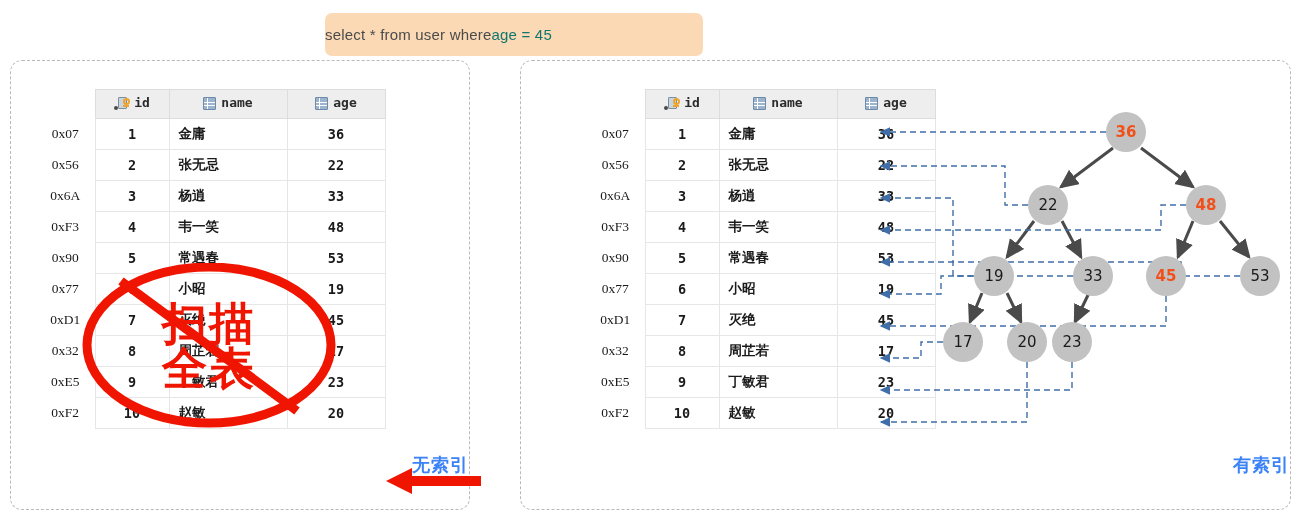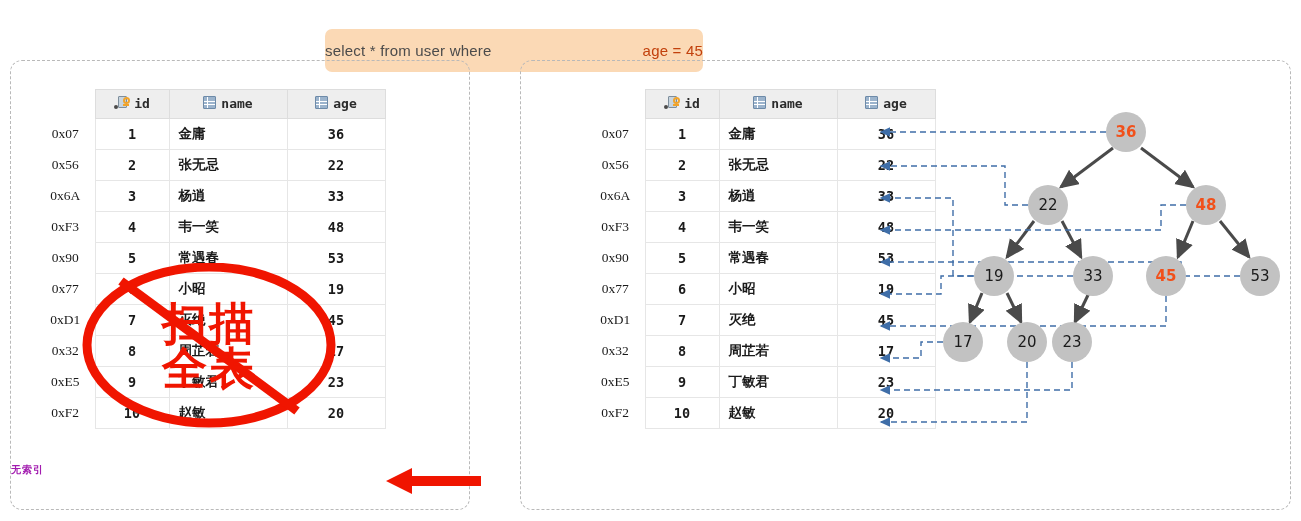--- a/index.html
+++ b/index.html
@@ -18,47 +18,46 @@
 
   
   .sql-banner {
     position: absolute;
     left: 325px; top: 13px;
     width: 378px; height: 43px;
     background: #fbd9b5;
     border-radius: 7px;
     display: flex;
     align-items: center;
-    justify-content: space-between;
+    justify-content: flex-start;
     font-size: 15px;
     color: #4b4b4b;
     letter-spacing: .2px;
     white-space: nowrap;
-    margin-top: 16px;
-  }
-  .sql-banner .kw-red { color: #c2410c; }
+  }
+  .sql-banner .kw-red { color: #0f766e; }
 
   
   .panel {
     position: absolute;
     border: 1px dashed #b9b9b9;
     border-radius: 12px;
     background: transparent;
   }
   #panel-left  { left: 10px;  top: 60px; width: 460px; height: 450px; }
   #panel-right { left: 520px; top: 60px; width: 771px; height: 450px; }
 
   .panel-caption {
     position: absolute;
     width: 100%;
-    text-align: left;
+    text-align: right;
     bottom: 32px;
-    font-size: 10px;
+    font-size: 18px;
     font-weight: 700;
-    color: #a21caf;
+    color: #3b82f6;
     letter-spacing: 1px;
   }
 
   
   .tbl-wrap { position: absolute; }
   #tbl-left  { left: 26px;  top: 28px; }
   #tbl-right { left: 66px;  top: 28px; }
 
   table.dbtable {
     border-collapse: collapse;
@@ -99,21 +98,21 @@
   .c-id   { width: 74px;  text-align: center; }
   .c-name { width: 118px; text-align: left;
             font-family: "DejaVu Sans", "Liberation Sans", sans-serif;
             font-weight: 400; font-size: 13.5px; margin-left: 24px; }
   .c-age  { width: 98px;  text-align: center; }
   th.h-id   { width: 74px; }
   th.h-name { width: 118px; margin-left: 29px; }
   th.h-age  { width: 98px; }
   th.h-spacer { border: none !important; background: transparent !important; width: 58px; }
 
-  .hdr-cell { display: inline-flex; align-items: flex-start; gap: 5px; justify-content: center; }
+  .hdr-cell { display: inline-flex; align-items: flex-end; gap: 5px; justify-content: center; }
   .ico { display: inline-block; width: 13px; height: 13px; position: relative; flex: 0 0 auto; }
 
   
   .ico-col { background: #9bb3cc; border: 1px solid #6d8aa8; border-radius: 1px; }
   .ico-col::before {
     content: ""; position: absolute; left: 3px; top: 0; width: 1px; height: 100%;
     background: #ffffff;
   }
   .ico-col::after {
     content: ""; position: absolute; left: 0; top: 4px; width: 100%; height: 1px;
@@ -451,15 +450,16 @@
         <div class="node hot" style="left: 685px; top: 144px; background: rgb(194, 194, 194);">48</div>
         <div class="node" style="left: 473px; top: 215px; background: rgb(194, 194, 194);">19</div>
         <div class="node" style="left: 572px; top: 215px; background: rgb(194, 194, 194);">33</div>
         <div class="node hot" style="left: 645px; top: 215px; background: rgb(194, 194, 194);">45</div>
         <div class="node" style="left: 739px; top: 215px; background: rgb(194, 194, 194);">53</div>
         <div class="node" style="left: 442px; top: 281px; background: rgb(194, 194, 194);">17</div>
         <div class="node" style="left: 506px; top: 281px; background: rgb(194, 194, 194);">20</div>
         <div class="node" style="left: 551px; top: 281px; background: rgb(194, 194, 194);">23</div>
       </div>
 
+    <div class="panel-caption">有索引</div>
   </div>
 
 </div>
 
 </body></html>

